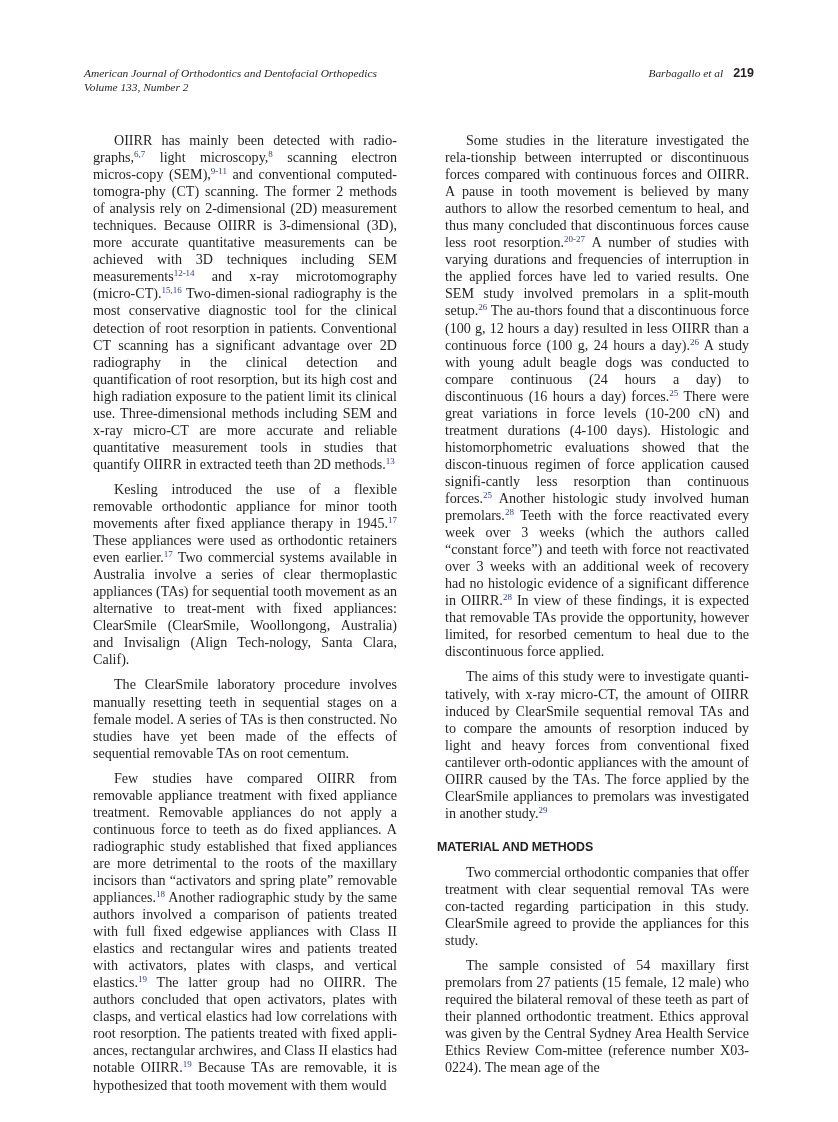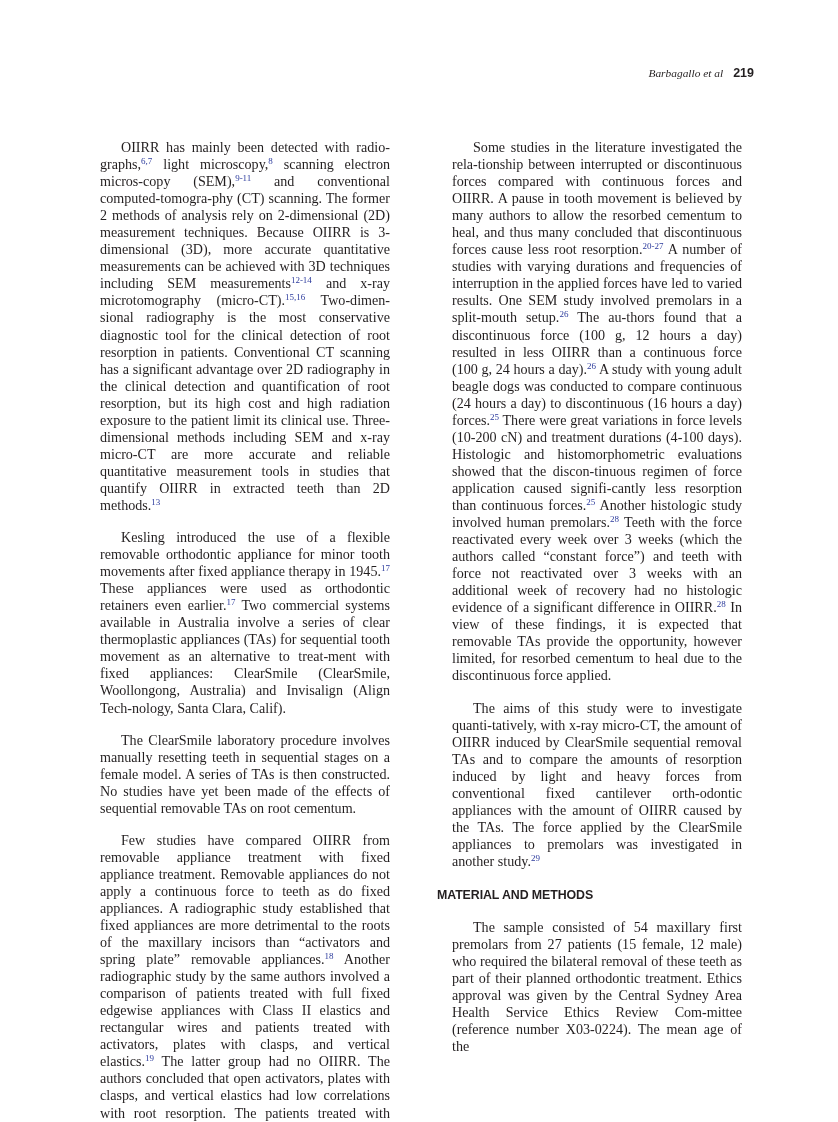--- a/index.html
+++ b/index.html
@@ -4,41 +4,44 @@
 <style>
   html, body { margin: 0; padding: 0; background: #ffffff; }
   body { width: 838px; height: 1122px; position: relative; overflow: hidden; color: #231f20; }
   .header { position: absolute; top: 66px; left: 84px; width: 670px; font-family: "Liberation Serif", serif; font-style: italic; font-size: 11.4px; line-height: 14px; color: #231f20; }
   .header .left { position: absolute; left: 0; top: 0; }
   .header .right { position: absolute; right: 0; top: 0; font-style: italic; }
   .header .page-num { font-family: "Liberation Sans", sans-serif; font-style: normal; font-weight: bold; font-size: 12.5px; margin-left: 10px; }
   .col { position: absolute; top: 124px; width: 320px; font-family: "Liberation Serif", serif; font-size: 14.1px; line-height: 17.05px; text-align: justify; hyphens: manual; }
   .col.left { left: 85px; }
   .col.right { left: 437px; }
-  .col p { margin: 15px; text-indent: 21px; }
+  .col p { margin: 8px; text-indent: 21px; }
   .col p.noindent { text-indent: 0; }
   sup { font-size: 9px; line-height: 0; vertical-align: 0.55em; color: #2b3a9c; }
   .section-heading { font-family: "Liberation Sans", sans-serif; font-weight: bold; font-size: 12.4px; margin: 17px 0 6px 0; text-indent: 0; letter-spacing: -0.1px; }
 </style>
 </head>
 <body>
 
 <div class="header">
   <div class="left">
+    <div>American Journal of Orthodontics and Dentofacial Orthopedics</div>
+    <div>Volume 133, Number 2</div>
   </div>
   <div class="right">
     <span>Barbagallo et al</span><span class="page-num">219</span>
   </div>
 </div>
 
 <div class="col left">
   <p><span>OIIRR has mainly been detected with radio-graphs,</span><sup>6,7</sup><span> light microscopy,</span><sup>8</sup><span> scanning electron micros-copy (SEM),</span><sup>9-11</sup><span> and conventional computed-tomogra-phy (CT) scanning. The former 2 methods of analysis rely on 2-dimensional (2D) measurement techniques. Because OIIRR is 3-dimensional (3D), more accurate quantitative measurements can be achieved with 3D techniques including SEM measurements</span><sup>12-14</sup><span> and x-ray microtomography (micro-CT).</span><sup>15,16</sup><span> Two-dimen-sional radiography is the most conservative diagnostic tool for the clinical detection of root resorption in patients. Conventional CT scanning has a significant advantage over 2D radiography in the clinical detection and quantification of root resorption, but its high cost and high radiation exposure to the patient limit its clinical use. Three-dimensional methods including SEM and x-ray micro-CT are more accurate and reliable quantitative measurement tools in studies that quantify OIIRR in extracted teeth than 2D methods.</span><sup>13</sup></p>
   <p><span>Kesling introduced the use of a flexible removable orthodontic appliance for minor tooth movements after fixed appliance therapy in 1945.</span><sup>17</sup><span> These appliances were used as orthodontic retainers even earlier.</span><sup>17</sup><span> Two commercial systems available in Australia involve a series of clear thermoplastic appliances (TAs) for sequential tooth movement as an alternative to treat-ment with fixed appliances: ClearSmile (ClearSmile, Woollongong, Australia) and Invisalign (Align Tech-nology, Santa Clara, Calif).</span></p>
   <p><span>The ClearSmile laboratory procedure involves manually resetting teeth in sequential stages on a female model. A series of TAs is then constructed. No studies have yet been made of the effects of sequential removable TAs on root cementum.</span></p>
   <p><span>Few studies have compared OIIRR from removable appliance treatment with fixed appliance treatment. Removable appliances do not apply a continuous force to teeth as do fixed appliances. A radiographic study established that fixed appliances are more detrimental to the roots of the maxillary incisors than “activators and spring plate” removable appliances.</span><sup>18</sup><span> Another radiographic study by the same authors involved a comparison of patients treated with full fixed edgewise appliances with Class II elastics and rectangular wires and patients treated with activators, plates with clasps, and vertical elastics.</span><sup>19</sup><span> The latter group had no OIIRR. The authors concluded that open activators, plates with clasps, and vertical elastics had low correlations with root resorption. The patients treated with fixed appli-ances, rectangular archwires, and Class II elastics had notable OIIRR.</span><sup>19</sup><span> Because TAs are removable, it is hypothesized that tooth movement with them would</span></p>
 </div>
 
 <div class="col right">
   <p><span>Some studies in the literature investigated the rela-tionship between interrupted or discontinuous forces compared with continuous forces and OIIRR. A pause in tooth movement is believed by many authors to allow the resorbed cementum to heal, and thus many concluded that discontinuous forces cause less root resorption.</span><sup>20-27</sup><span> A number of studies with varying durations and frequencies of interruption in the applied forces have led to varied results. One SEM study involved premolars in a split-mouth setup.</span><sup>26</sup><span> The au-thors found that a discontinuous force (100 g, 12 hours a day) resulted in less OIIRR than a continuous force (100 g, 24 hours a day).</span><sup>26</sup><span> A study with young adult beagle dogs was conducted to compare continuous (24 hours a day) to discontinuous (16 hours a day) forces.</span><sup>25</sup><span> There were great variations in force levels (10-200 cN) and treatment durations (4-100 days). Histologic and histomorphometric evaluations showed that the discon-tinuous regimen of force application caused signifi-cantly less resorption than continuous forces.</span><sup>25</sup><span> Another histologic study involved human premolars.</span><sup>28</sup><span> Teeth with the force reactivated every week over 3 weeks (which the authors called “constant force”) and teeth with force not reactivated over 3 weeks with an additional week of recovery had no histologic evidence of a significant difference in OIIRR.</span><sup>28</sup><span> In view of these findings, it is expected that removable TAs provide the opportunity, however limited, for resorbed cementum to heal due to the discontinuous force applied.</span></p>
   <p><span>The aims of this study were to investigate quanti-tatively, with x-ray micro-CT, the amount of OIIRR induced by ClearSmile sequential removal TAs and to compare the amounts of resorption induced by light and heavy forces from conventional fixed cantilever orth-odontic appliances with the amount of OIIRR caused by the TAs. The force applied by the ClearSmile appliances to premolars was investigated in another study.</span><sup>29</sup></p>
   <div class="section-heading">MATERIAL AND METHODS</div>
+  <p><span>Two commercial orthodontic companies that offer treatment with clear sequential removal TAs were con-tacted regarding participation in this study. ClearSmile agreed to provide the appliances for this study.</span></p>
   <p><span>The sample consisted of 54 maxillary first premolars from 27 patients (15 female, 12 male) who required the bilateral removal of these teeth as part of their planned orthodontic treatment. Ethics approval was given by the Central Sydney Area Health Service Ethics Review Com-mittee (reference number X03-0224). The mean age of the</span></p>
 </div>
 
 </body></html>

